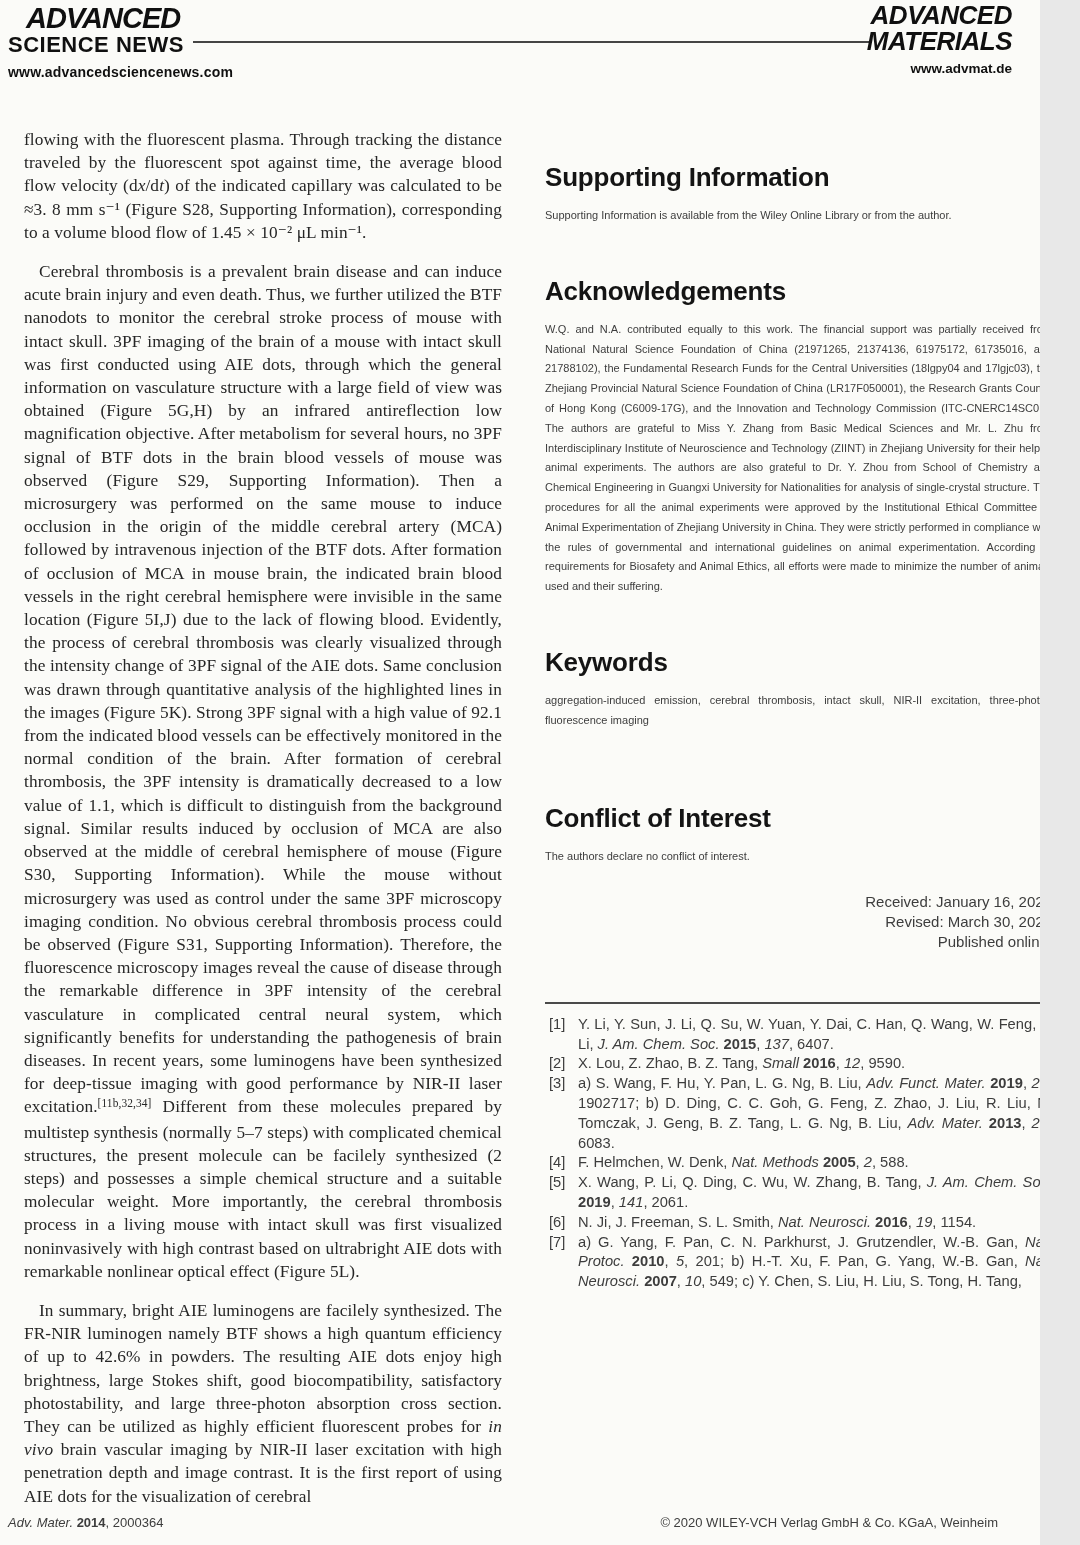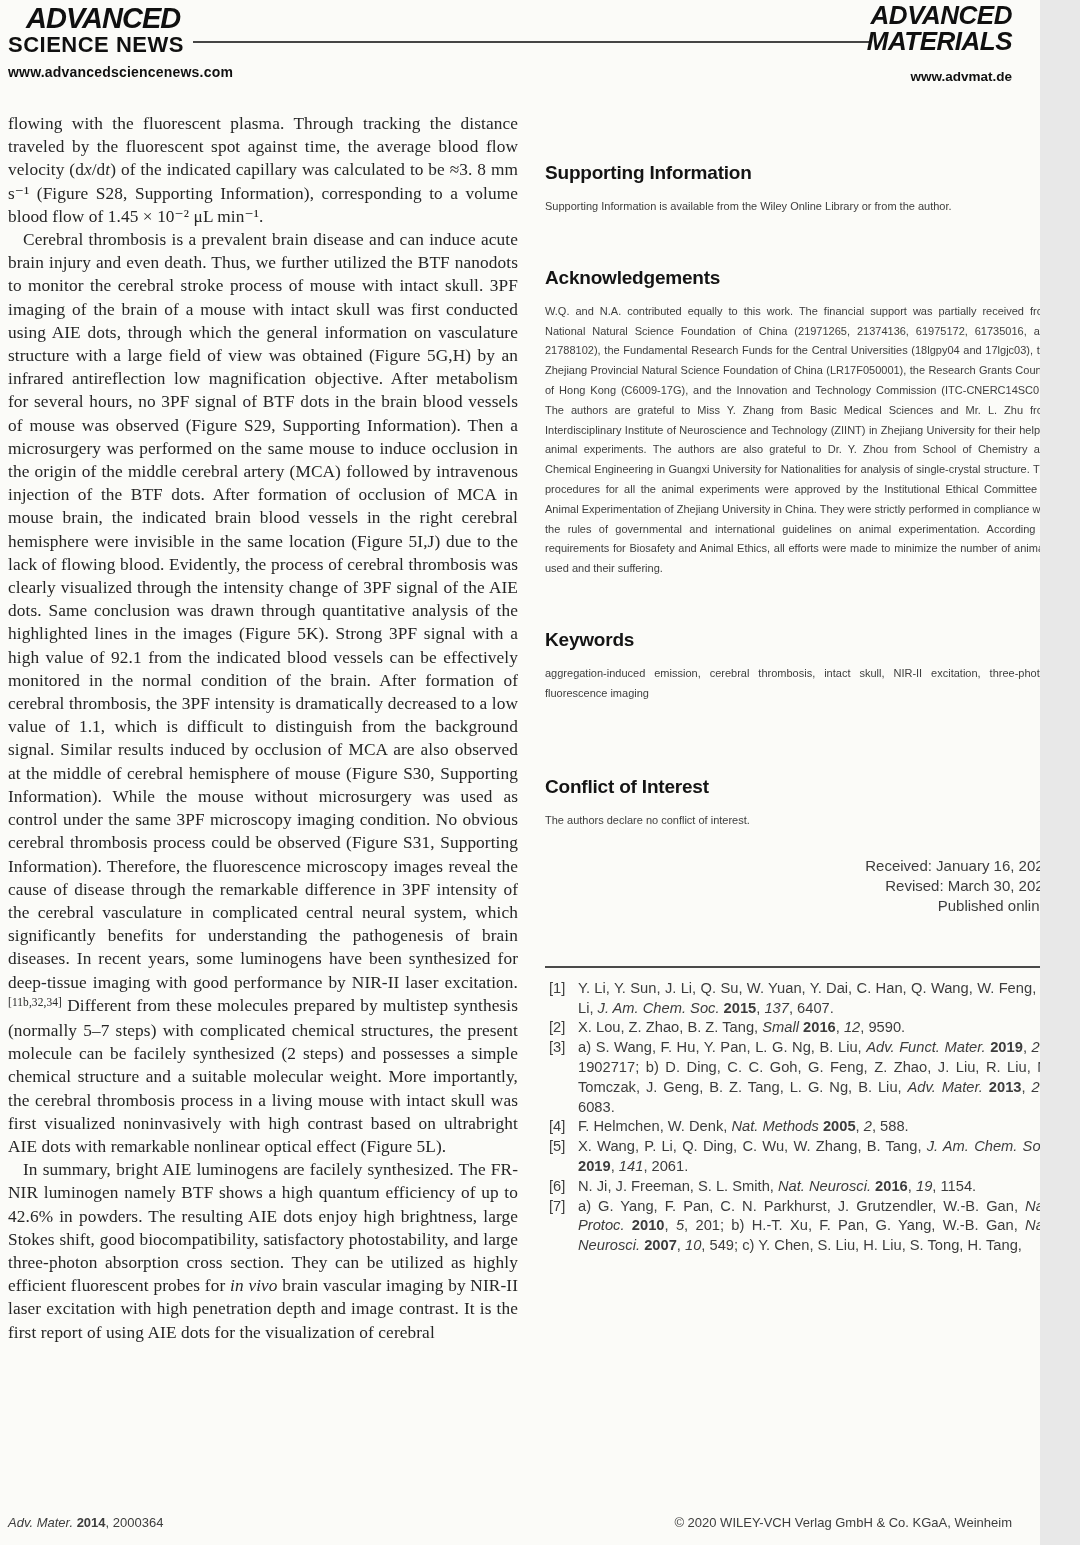--- a/index.html
+++ b/index.html
@@ -13,36 +13,36 @@
   .masthead{position:absolute;top:0;left:0;right:0;height:112px;}
   .asn-logo{position:absolute;left:8px;top:4px;color:#101010;
     font-family:"Liberation Sans","DejaVu Sans",sans-serif;line-height:1;}
   .asn-line1{font-style:italic;font-weight:900;font-size:29px;letter-spacing:-1px;padding-left:18px;}
   .asn-line2{font-weight:700;font-size:22px;letter-spacing:0.5px;margin-top:1px;}
   .asn-url{font-weight:700;font-size:14px;margin-top:9px;letter-spacing:0.2px;}
   .header-rule{position:absolute;left:193px;top:41px;width:679px;height:2px;background:#454545;}
   .advmat-logo{position:absolute;right:28px;top:2px;text-align:right;color:#101010;
     font-family:"Liberation Sans","DejaVu Sans",sans-serif;line-height:1;}
   .advmat-line{font-style:italic;font-weight:900;font-size:26px;letter-spacing:-0.5px;}
-  .advmat-url{font-weight:700;font-size:13.5px;margin-top:16px;}
+  .advmat-url{font-weight:700;font-size:13.5px;margin-top:8px;}
   
   .columns{position:absolute;top:112px;left:8px;width:1044px;display:flex;gap:27px;}
   .col-left{width:510px;}
   .col-right{width:507px;}
   .body-para{
-    margin:0;text-align:justify;font-size:17.3px;line-height:23.2px;color:#262626;
+    margin:16px;text-align:justify;font-size:17.3px;line-height:23.2px;color:#262626;
     letter-spacing:0.1px;
   }
   .body-para.indent{text-indent:15px;}
   
   .section{margin-top:50px;}
   .section.gap-lg{margin-top:72px;}
   .section-heading{
     margin:0 0 13px 0;font-family:"Liberation Sans","DejaVu Sans",sans-serif;
-    font-weight:700;font-size:19px;color:#141414;letter-spacing:-0.2px;
+    font-weight:700;font-size:26px;color:#141414;letter-spacing:-0.2px;
   }
   .section-body{
     margin:0;text-align:justify;font-family:"Liberation Sans","DejaVu Sans",sans-serif;
     font-size:11px;line-height:19.8px;color:#3d3d3d;
   }
   .dates-block{
     margin-top:26px;text-align:right;font-family:"Liberation Sans","DejaVu Sans",sans-serif;
     font-size:15px;line-height:20px;color:#3d3d3d;
   }
   .ref-divider{margin-top:50px;width:505px;height:1.5px;background:#4a4a4a;}
@@ -52,21 +52,21 @@
     font-size:14.7px;line-height:19.8px;color:#3d3d3d;
   }
   .ref-item{position:relative;padding-left:33px;text-align:justify;}
   .ref-marker{position:absolute;left:4px;top:0;}
   
   .footer{position:absolute;left:0;right:0;top:1512px;height:24px;
     font-family:"Liberation Sans","DejaVu Sans",sans-serif;font-size:13px;color:#3d3d3d;}
   .footer-left{position:absolute;left:8px;top:3px;}
   .footer-center{position:absolute;left:0;right:0;top:1px;text-align:center;
     font-weight:700;font-size:14.5px;color:#000000;margin-top:33px;}
-  .footer-right{position:absolute;right:28px;top:3px;margin-left:40px;}
+  .footer-right{position:absolute;right:42px;top:3px;margin-left:40px;}
   
   .seg-i{font-style:italic;}
   .seg-b{font-weight:700;}
   .seg-sup{font-size:66%;position:relative;top:-0.45em;}
 </style>
 </head>
 <body>
 
 <div class="page">
 

